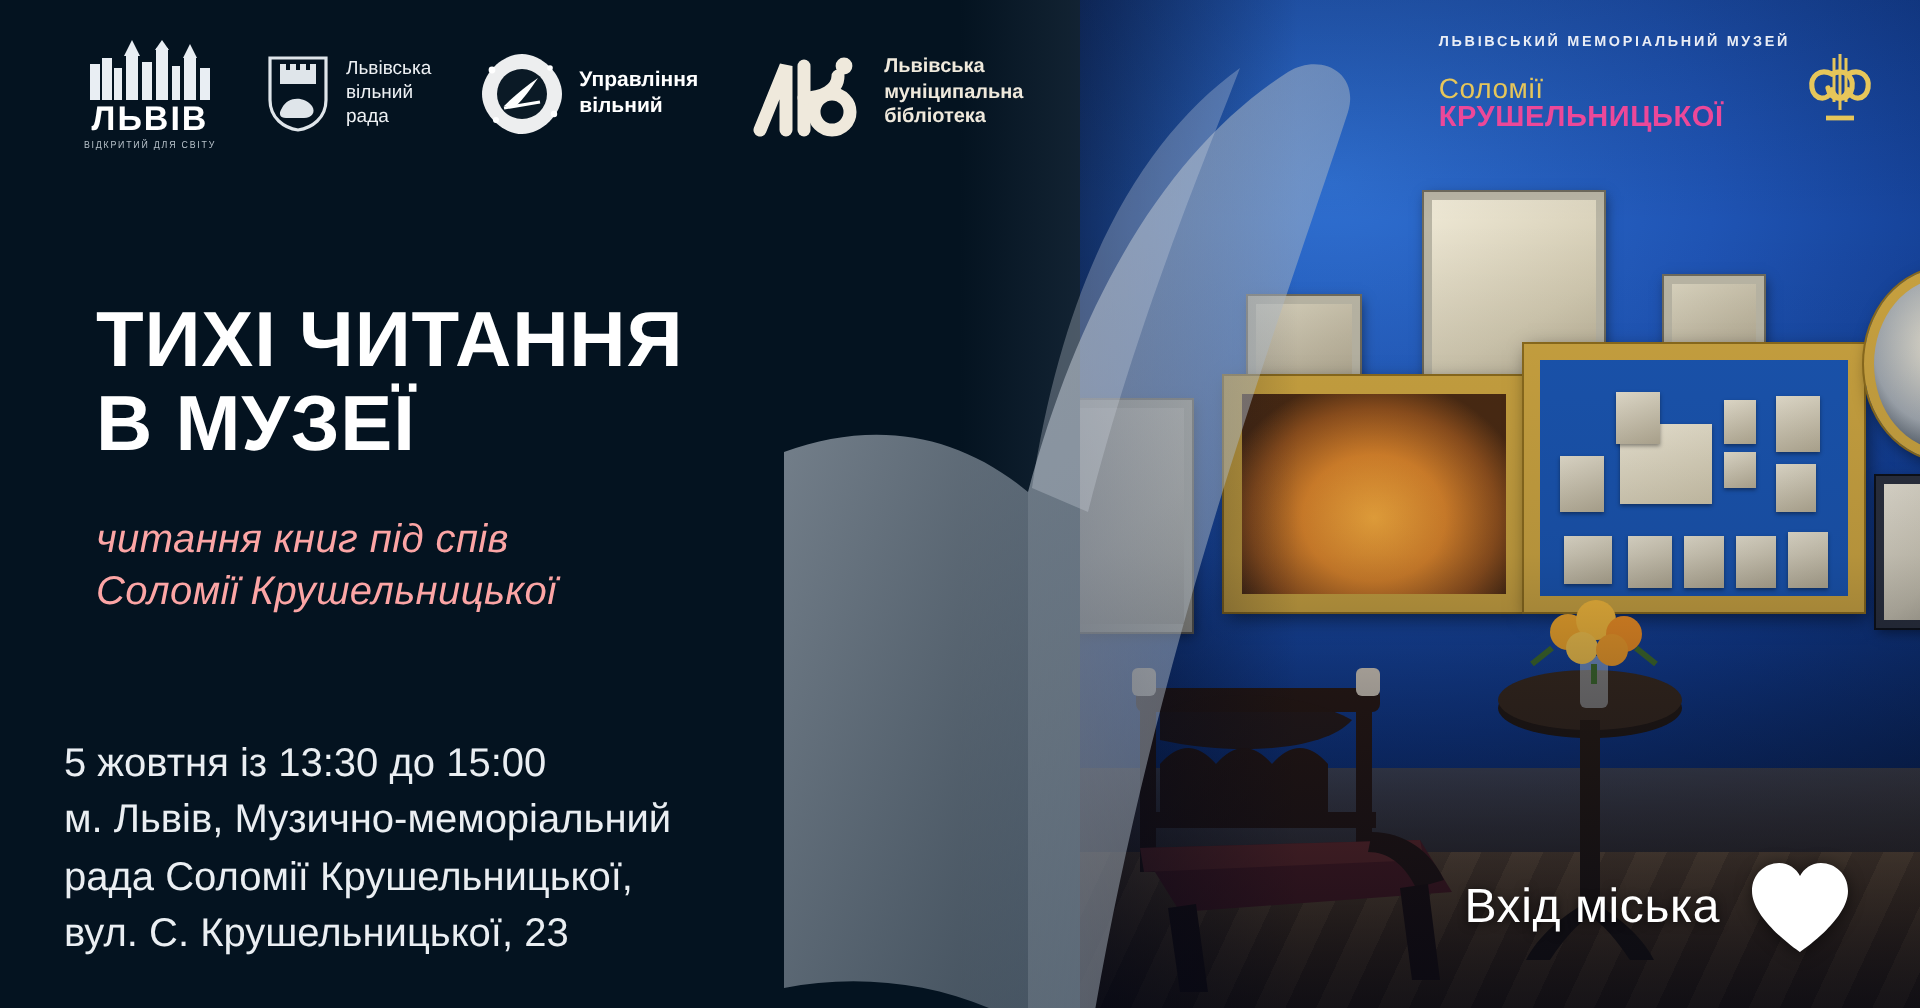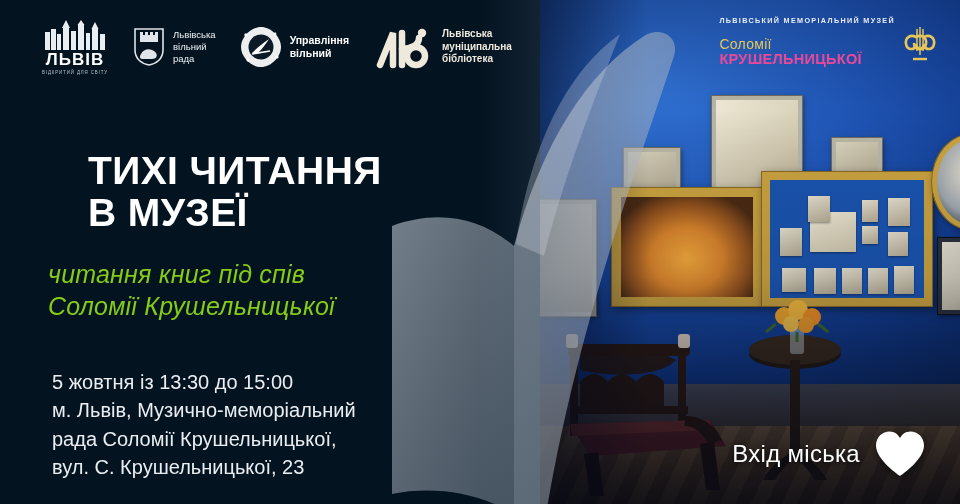--- a/index.html
+++ b/index.html
@@ -59,29 +59,29 @@
   .library-logo{gap:9px;margin-left:26px;}
   .lmb-mark{width:58px;height:44px;display:block;}
   .library-text{
     color:#efe9dc;font-size:10px;font-weight:bold;line-height:1.28;white-space:nowrap;
   }
 
   
   .headline{
     position:absolute;left:48px;top:150px;z-index:6;
     color:#ffffff;font-weight:bold;font-size:39px;line-height:1.07;
-    letter-spacing:.4px;text-transform:uppercase;margin-left:40px;
+    letter-spacing:.4px;text-transform:uppercase;
   }
   .subhead{
     position:absolute;left:48px;top:258px;z-index:6;
-    color:#84cc16;font-style:italic;font-weight:300;
-    font-size:25px;line-height:1.28;letter-spacing:.2px;
+    color:#fca5a5;font-style:italic;font-weight:300;
+    font-size:20px;line-height:1.28;letter-spacing:.2px;
   }
   .details{
-    position:absolute;left:52px;top:368px;z-index:6;
+    position:absolute;left:32px;top:368px;z-index:6;
     color:#eaeef2;font-size:20px;line-height:1.42;font-weight:400;
   }
   .details .row{white-space:nowrap;}
 
   
   .photo{
     position:absolute;left:540px;top:0;width:420px;height:504px;overflow:hidden;
     background:#0d1f3d;z-index:1;
   }
   .wall{

